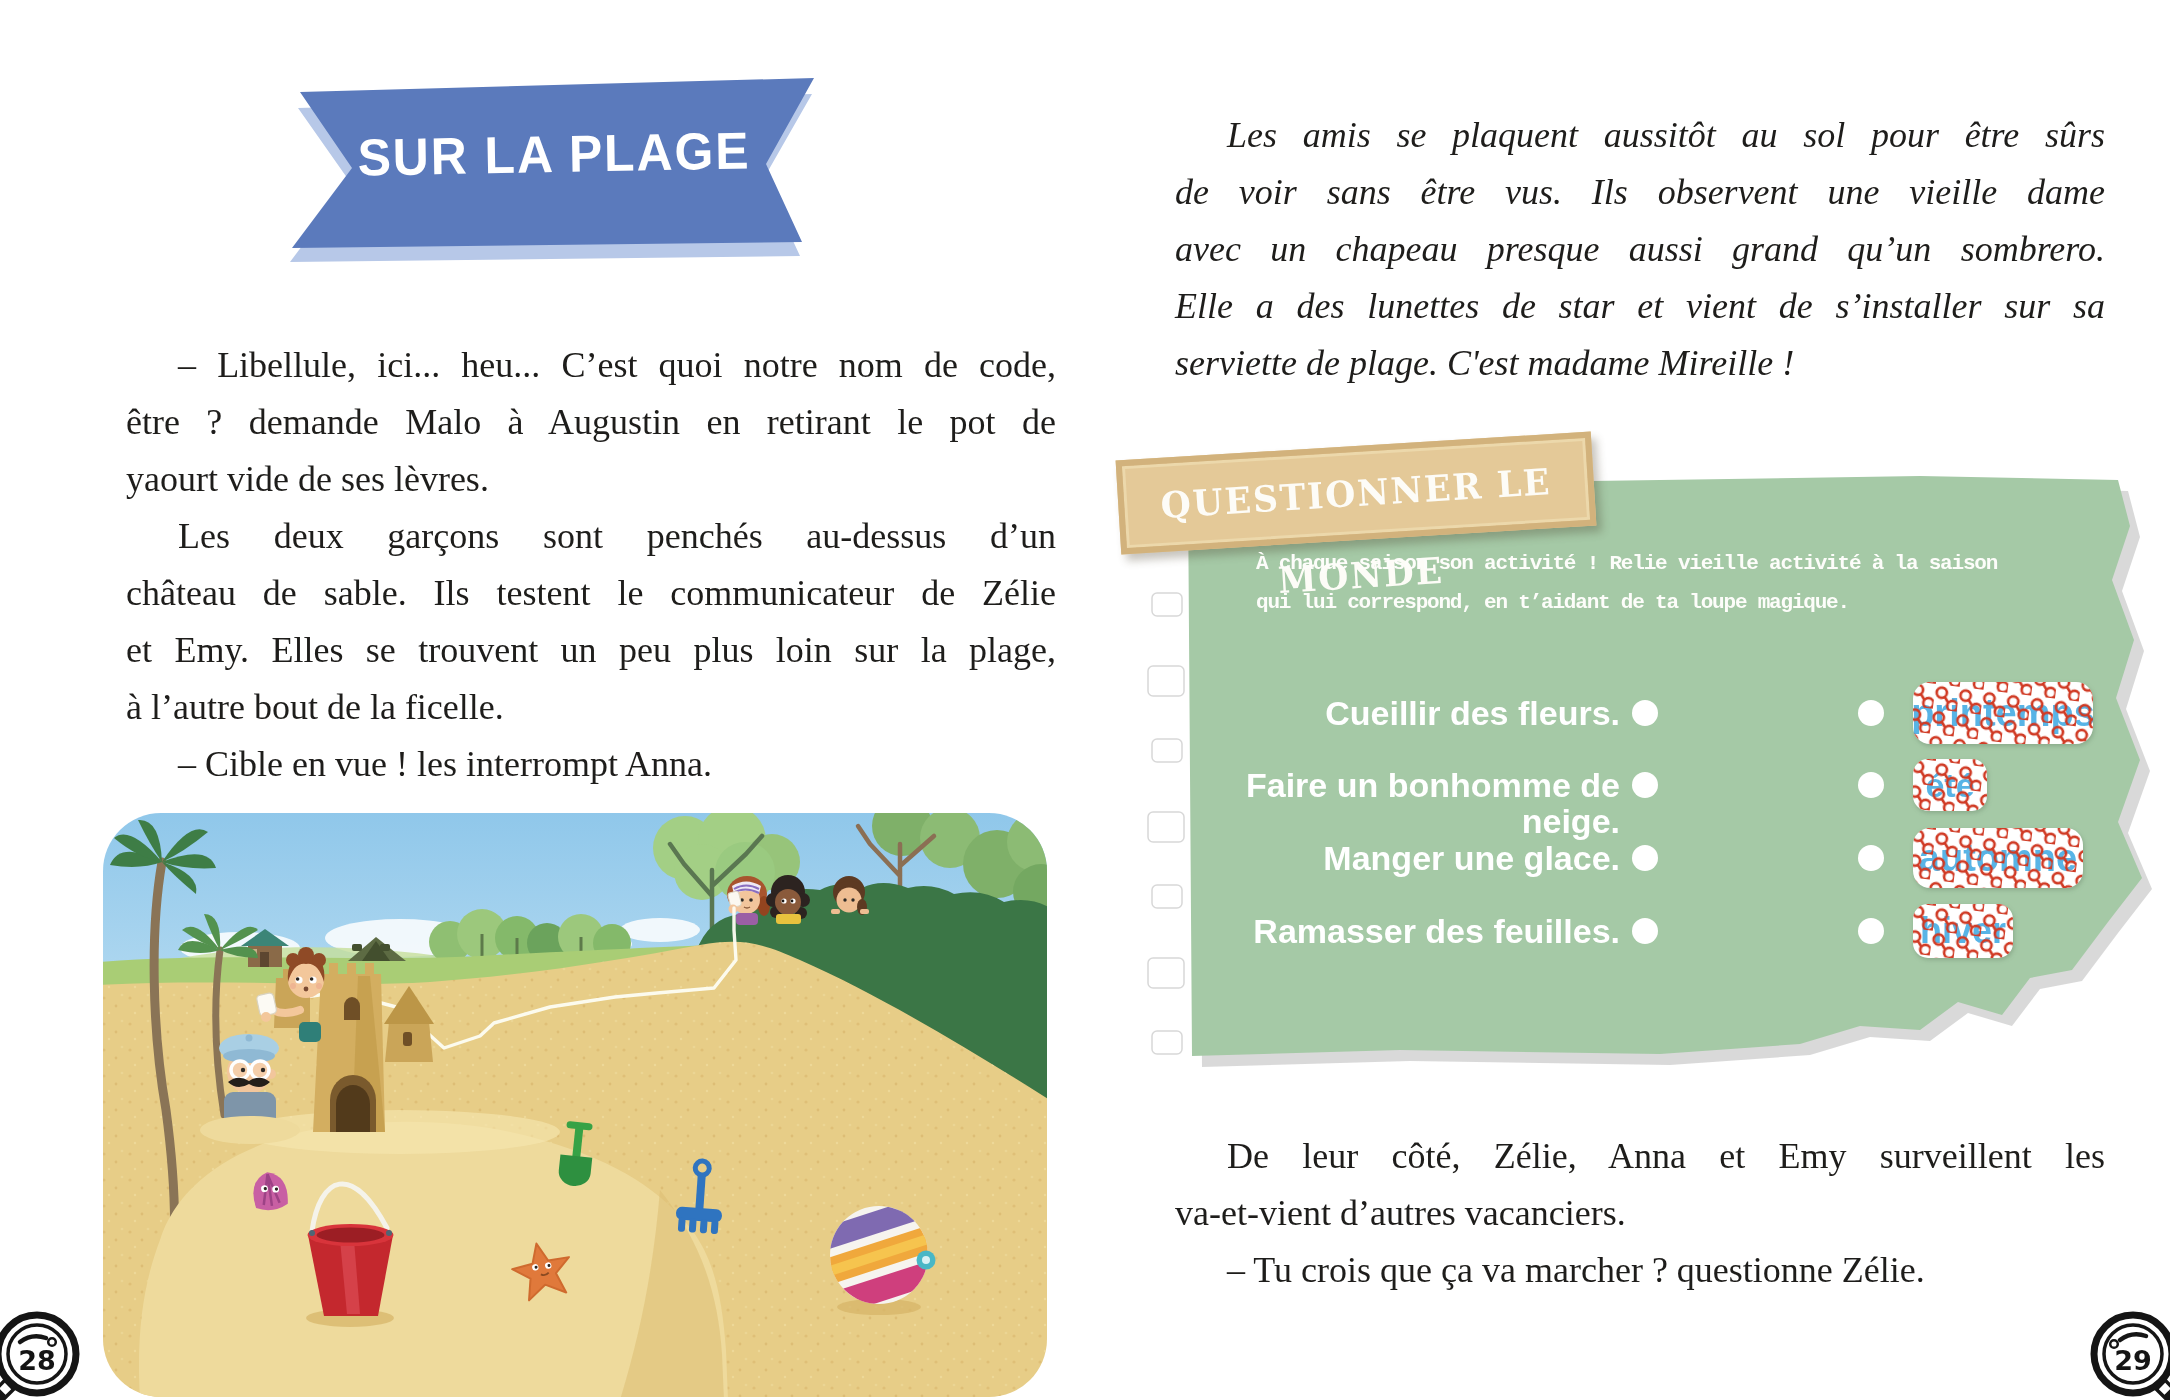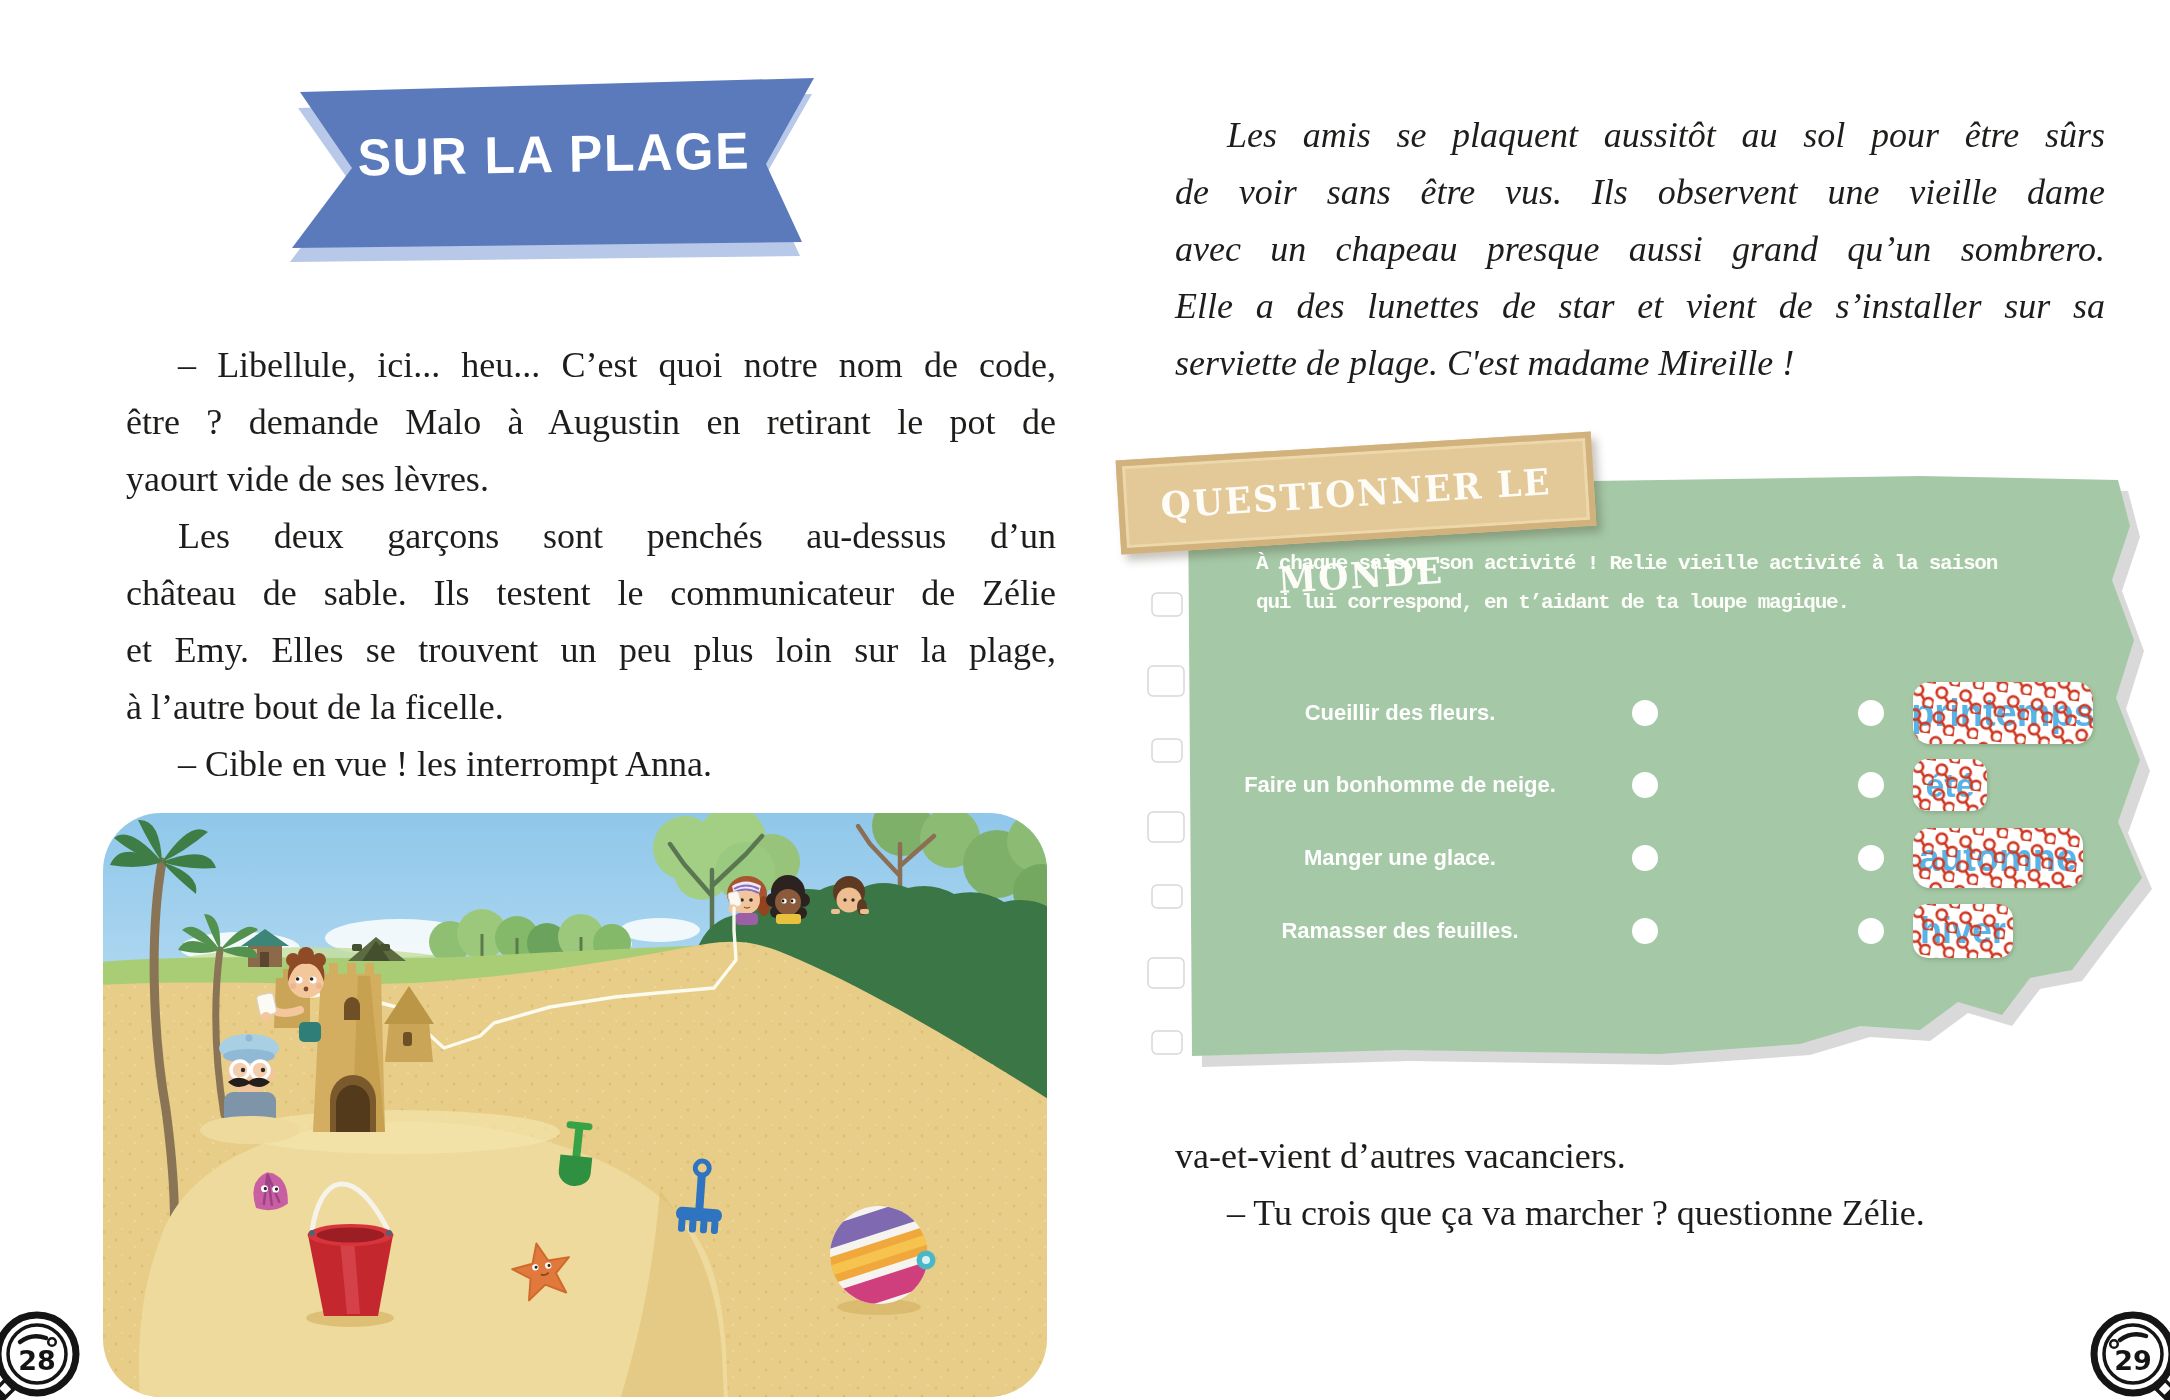--- a/index.html
+++ b/index.html
@@ -25,22 +25,22 @@
   .ws-label{position:absolute;left:28px;top:16px;width:476px;height:94px;
         background:#e4c998;border:6px solid #d2b27c;box-sizing:border-box;
         box-shadow:5px 7px 9px rgba(70,60,40,.30), inset 0 0 0 3px #ecd8ab;
         transform:rotate(-3.5deg);}
   .ws-label span{display:block;width:100%;text-align:center;line-height:82px;
         font-family:"DejaVu Serif",serif;font-weight:bold;font-size:36px;color:#fdfcf7;
         letter-spacing:2px;transform:scaleX(.96);}
   .ws-instr{position:absolute;left:166px;top:114px;width:780px;
         font-family:"Liberation Mono",monospace;font-weight:bold;font-size:21px;
         letter-spacing:-1.2px;line-height:39px;color:#fdfdfa;}
-  .ws-row-label{position:absolute;left:90px;width:440px;height:36px;text-align:center;
-        font-family:"Liberation Sans",sans-serif;font-weight:bold;font-size:22px;
+  .ws-row-label{position:absolute;left:90px;width:440px;height:36px;text-align:right;
+        font-family:"Liberation Sans",sans-serif;font-weight:bold;font-size:34px;
         color:#ffffff;line-height:36px;}
   .ws-dot{position:absolute;width:26px;height:26px;border-radius:50%;background:#ffffff;}
   .ws-answer{position:absolute;filter:drop-shadow(1px 2px 2px rgba(60,80,60,.25));}
   
   .illustration{position:absolute;left:100px;top:810px;width:950px;height:590px;}
   
   .pgmag{position:absolute;width:170px;height:170px;}
   .pgmag.left{left:-38px;top:1292px;}
   .pgmag.right{left:2038px;top:1292px;}
   .pgmag text{font-family:"DejaVu Sans",sans-serif;font-weight:bold;font-size:27px;fill:#141414;}
@@ -420,20 +420,21 @@
     <div class="ws-dot" style="left:542px;top:488px"></div>
     <div class="ws-dot" style="left:768px;top:488px"></div>
     <svg class="ws-answer" style="left:822px;top:473px" width="102" height="56">
       <rect x="1" y="1" width="100" height="54" rx="15" fill="#ffffff"></rect>
       <text x="51" y="40" text-anchor="middle" font-family="Liberation Sans, sans-serif" font-weight="bold" font-size="36" fill="#58b4e6">hiver</text>
       <rect x="1" y="1" width="100" height="54" rx="15" fill="url(#loupePattern)"></rect>
     </svg>
   </div>
 
   <div class="story story-right-bottom">
+    <div class="sline indent">De leur côté, Zélie, Anna et Emy surveillent les</div>
     <div class="sline last">va-et-vient d’autres vacanciers.</div>
     <div class="sline indent last">– Tu crois que ça va marcher ? questionne Zélie.</div>
   </div>
 
   <svg class="pgmag left" viewBox="0 0 170 170">
     <line x1="48" y1="92" x2="10" y2="130" stroke="#151515" stroke-width="16" stroke-linecap="round"></line>
     <line x1="46" y1="94" x2="12" y2="128" stroke="#ffffff" stroke-width="9" stroke-dasharray="8 10"></line>
     <circle cx="75" cy="62" r="39" fill="#ffffff" stroke="#151515" stroke-width="7"></circle>
     <circle cx="75" cy="62" r="29" fill="#ffffff" stroke="#151515" stroke-width="3.5"></circle>
     <path d="M58,50 q12,-9 26,-4" stroke="#151515" stroke-width="4.5" fill="none" stroke-linecap="round"></path>

